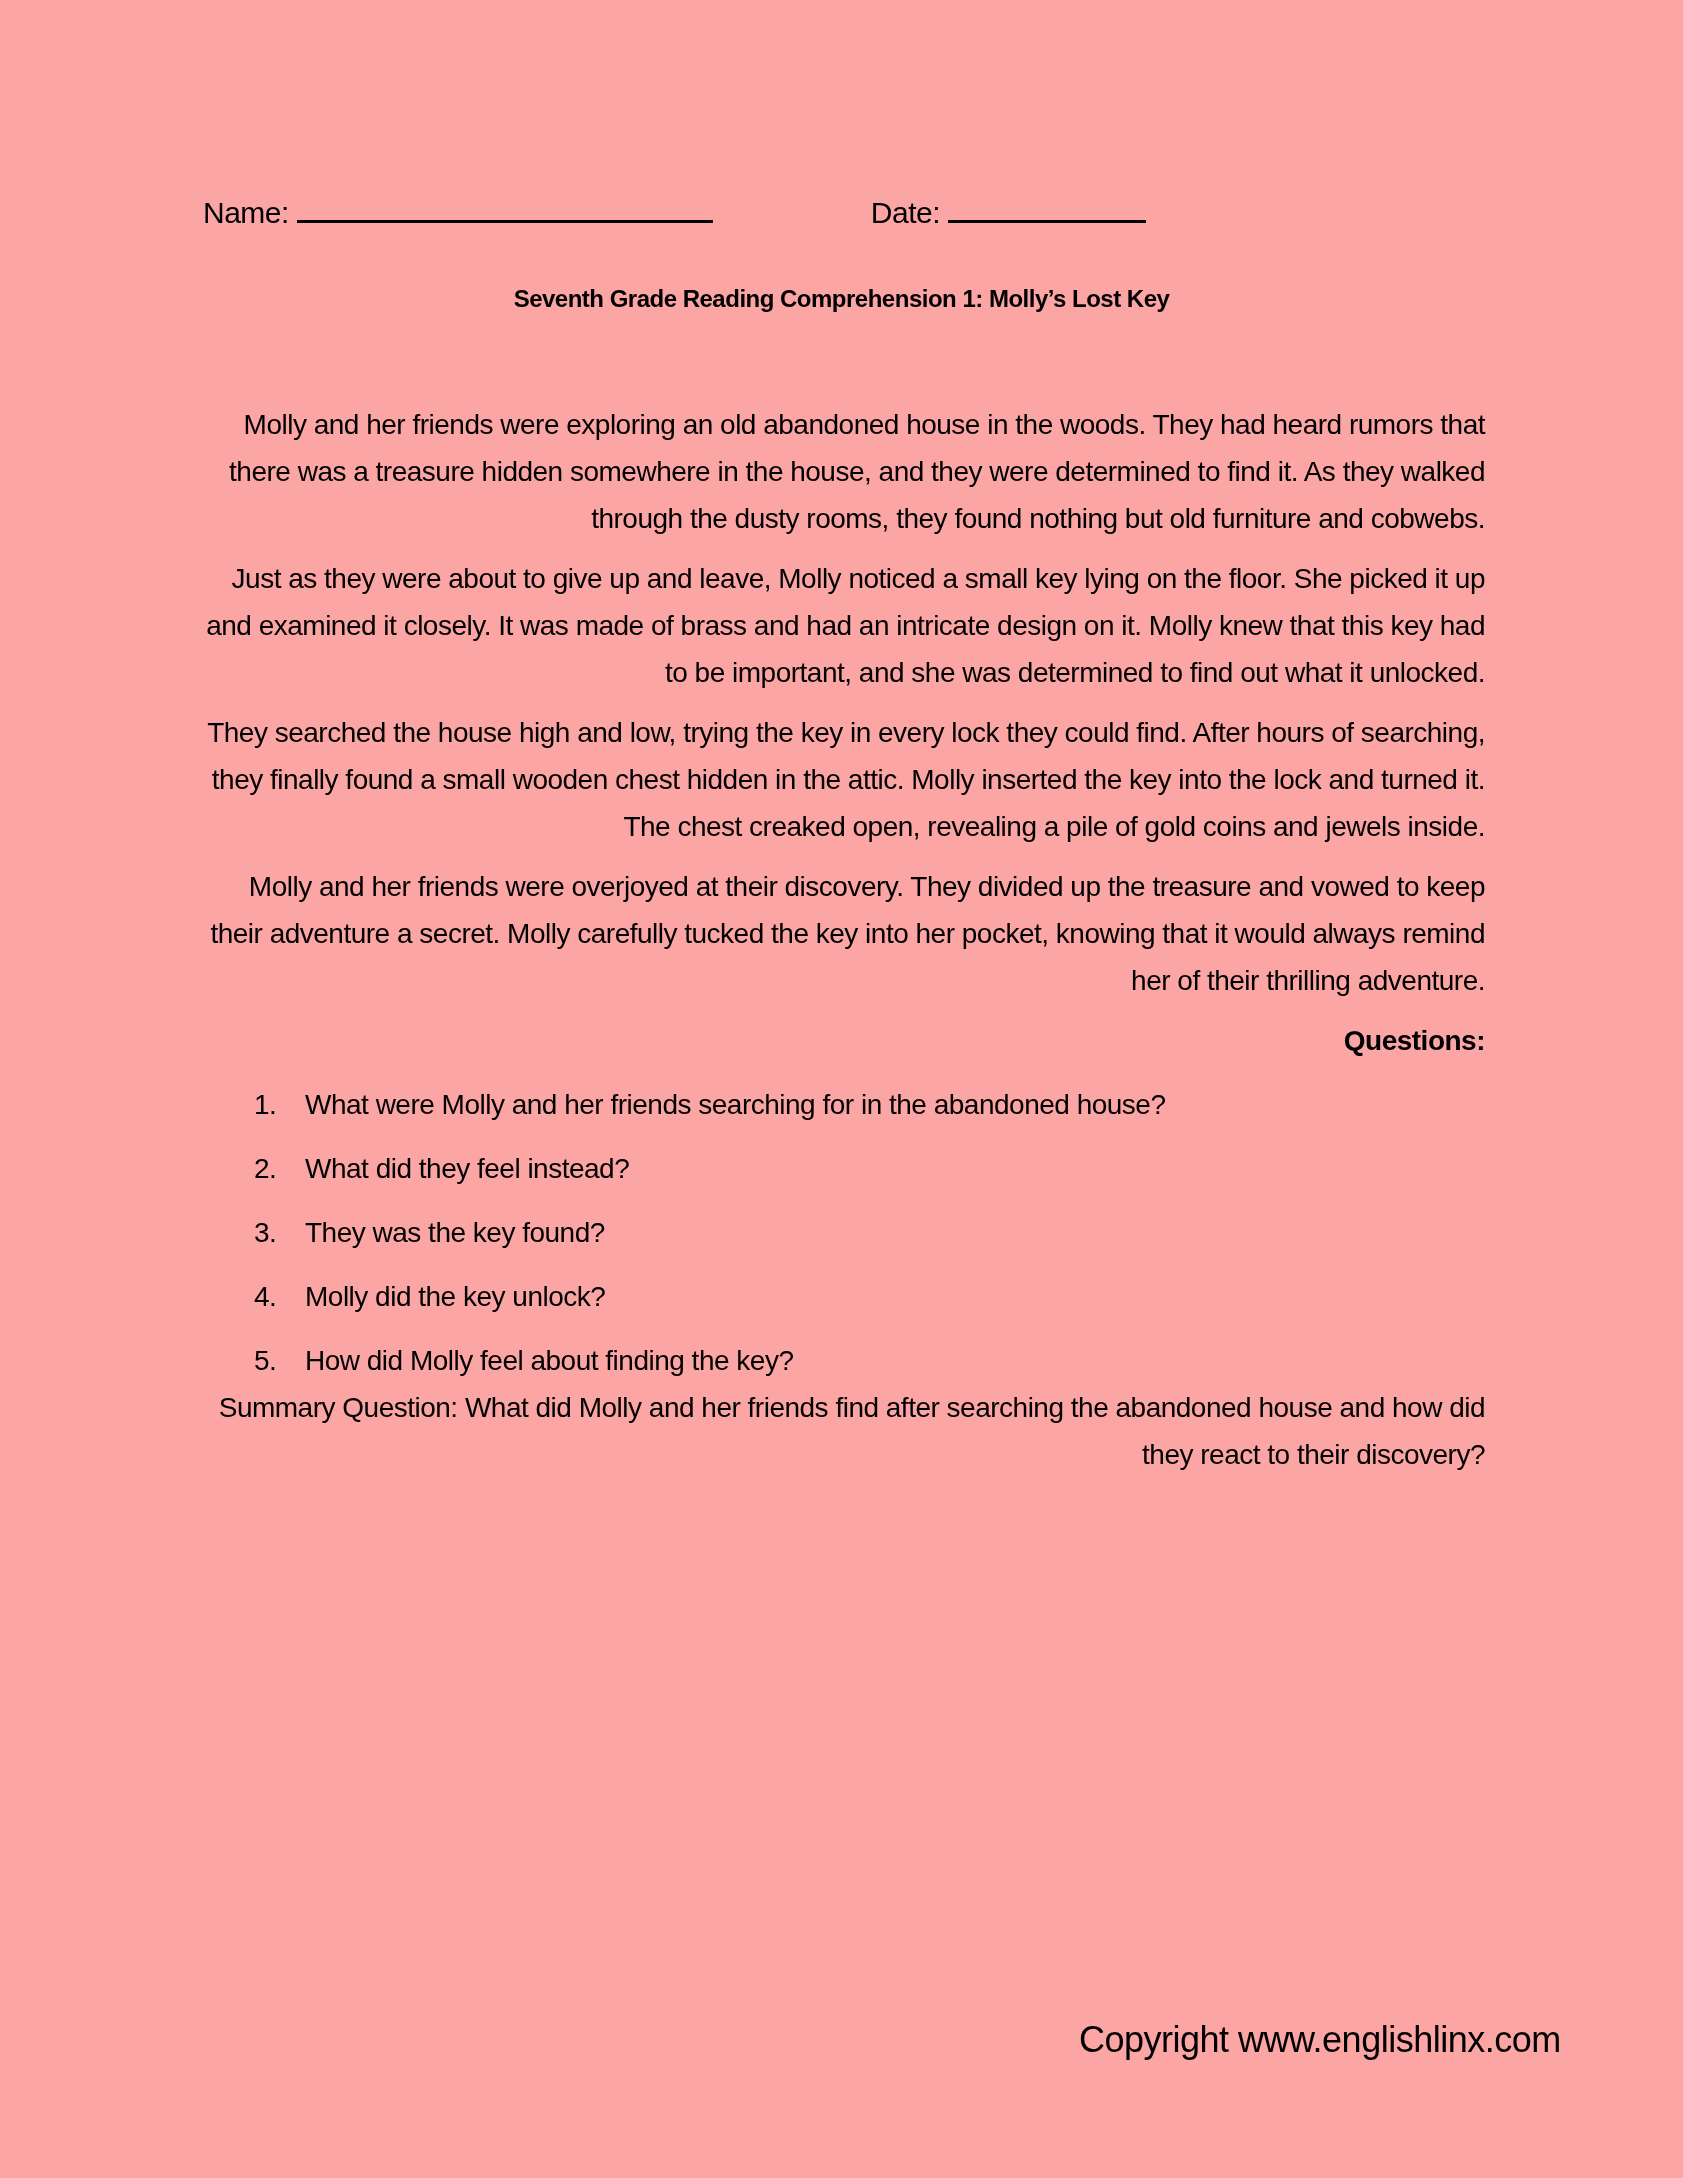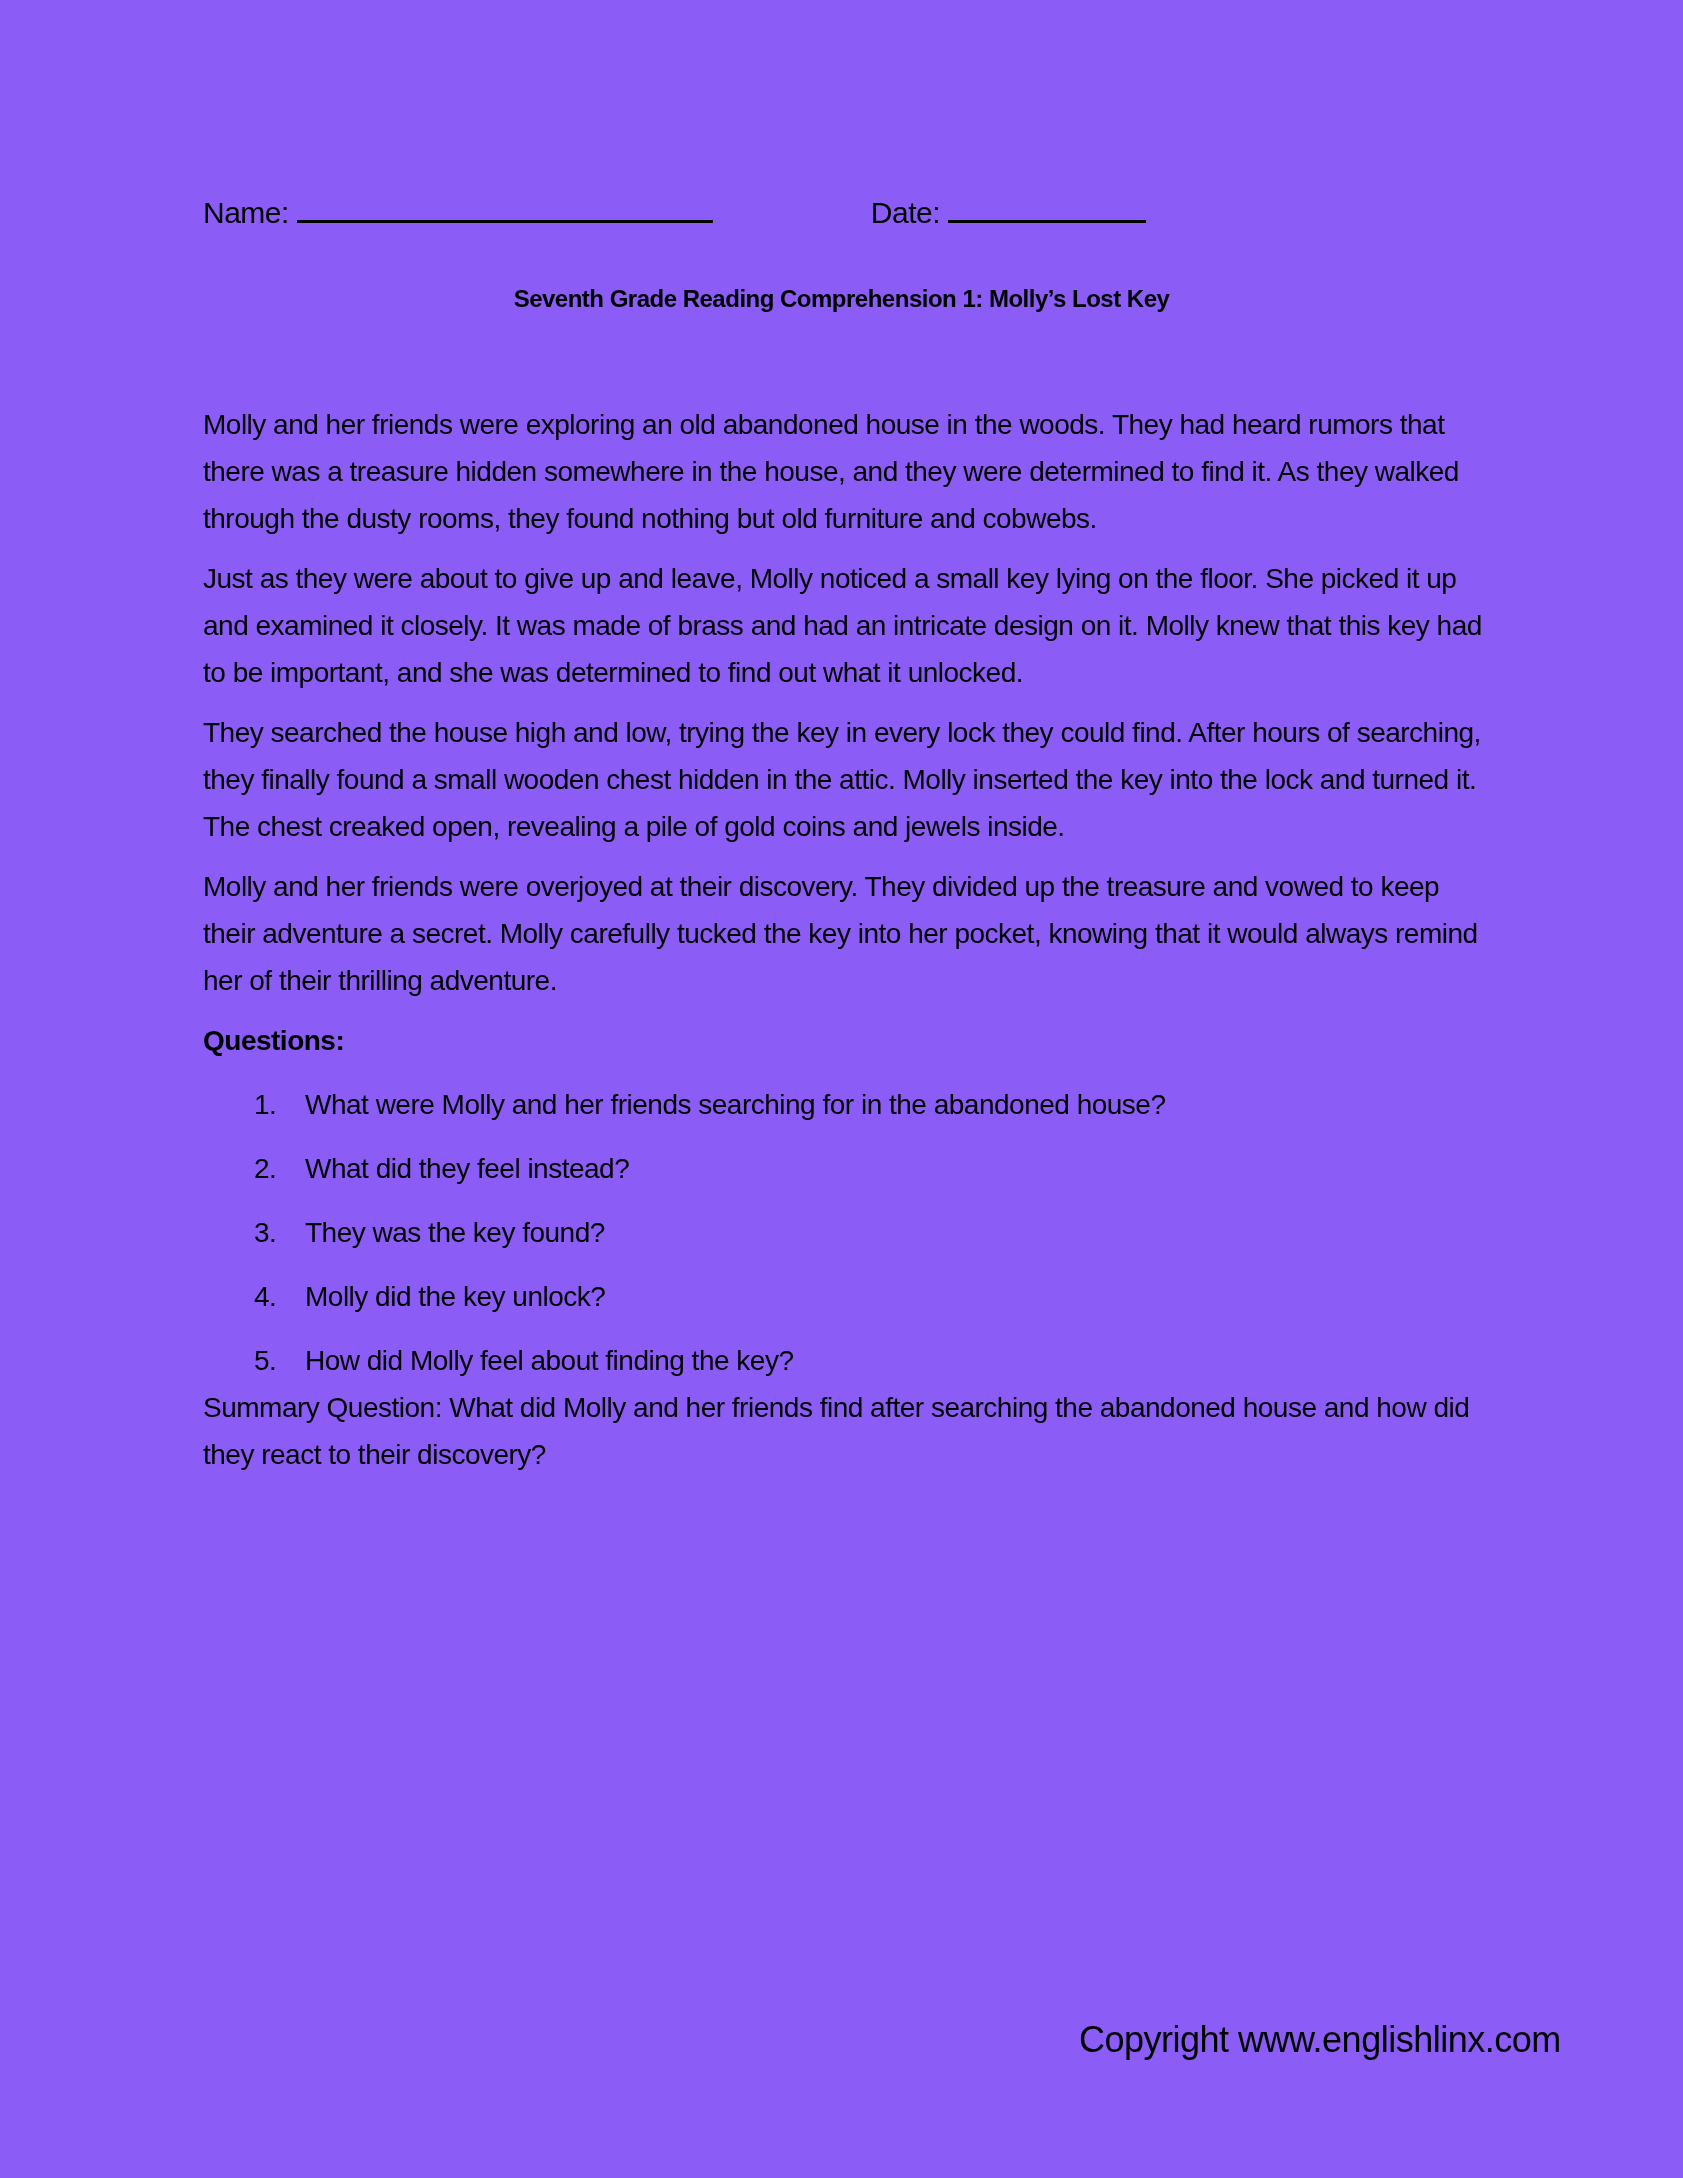--- a/index.html
+++ b/index.html
@@ -4,21 +4,21 @@
 <style>
   html, body {
     margin: 0;
     padding: 0;
     background: #ffffff;
   }
   .page {
     position: relative;
     width: 1683px;
     height: 2178px;
-    background: #8b5cf6;
+    background: #fca5a5;
     color: #000000;
     font-family: "Liberation Sans", sans-serif;
     letter-spacing: -0.5px;
     overflow: hidden;
   }
   .header-row {
     padding-top: 190px;
     margin-left: 203px;
     width: 1282px;
     font-size: 30px;
@@ -46,20 +46,21 @@
   }
   .passage {
     margin-top: 79px;
     margin-left: 203px;
     width: 1282px;
     font-size: 28px;
     line-height: 47px;
   }
   .passage p {
     margin: 0 0 13px 0;
+    text-align: right;
   }
   .questions-label {
     margin: 0 0 13px 0;
     font-weight: bold;
   }
   .q-list {
     margin: 0;
   }
   .q-row {
     display: flex;

